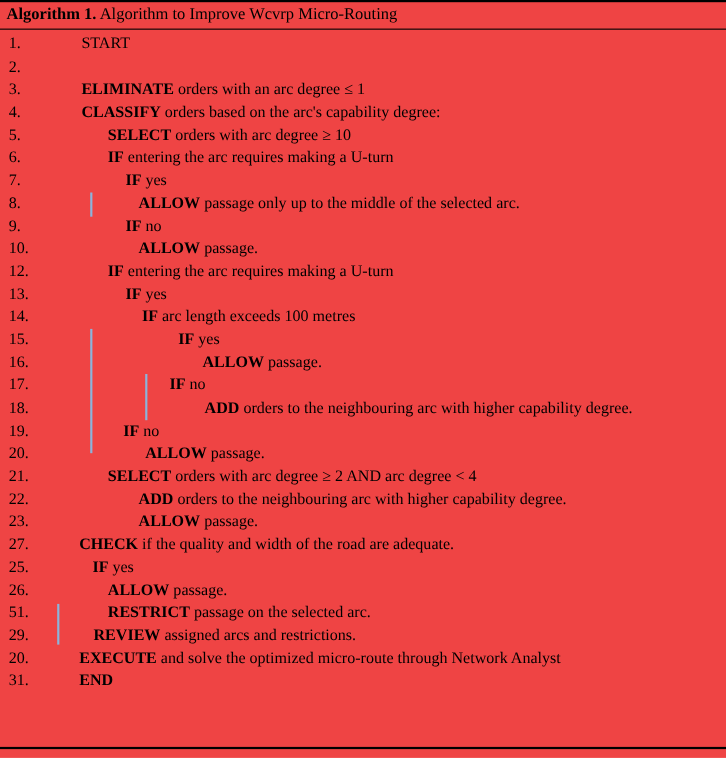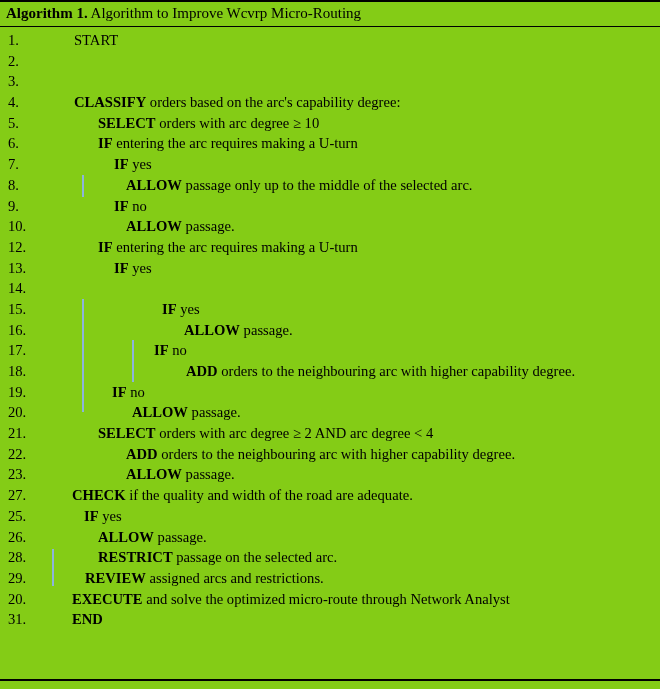--- a/index.html
+++ b/index.html
@@ -12,21 +12,21 @@
     font-family: "Liberation Serif", "DejaVu Serif", serif;
     color: #000000;
     -webkit-font-smoothing: antialiased;
   }
 
   #algorithm-box {
     position: relative;
     width: 660px;
     height: 689px;
     box-sizing: border-box;
-    background: #84cc16;
+    background: #ef4444;
     overflow: hidden;
   }
 
   
   .rule {
     position: absolute;
     left: 0;
     width: 660px;
     background: #000000;
   }
@@ -110,20 +110,21 @@
   <div id="steps">
       <div class="step-row">
         <span class="step-num">1.</span>
         <span class="step-text" style="left: 40px;"><span class="kw"></span><span class="rest">START</span></span>
       </div>
       <div class="step-row">
         <span class="step-num">2.</span>
       </div>
       <div class="step-row">
         <span class="step-num">3.</span>
+        <span class="step-text" style="left: 40px;"><span class="kw">ELIMINATE</span><span class="rest"> orders with an arc degree ≤ 1</span></span>
       </div>
       <div class="step-row">
         <span class="step-num">4.</span>
         <span class="step-text" style="left: 40px;"><span class="kw">CLASSIFY</span><span class="rest"> orders based on the arc's capability degree:</span></span>
       </div>
       <div class="step-row">
         <span class="step-num">5.</span>
         <span class="step-text" style="left: 64px;"><span class="kw">SELECT</span><span class="rest"> orders with arc degree ≥ 10</span></span>
       </div>
       <div class="step-row">
@@ -149,20 +150,21 @@
       <div class="step-row">
         <span class="step-num">12.</span>
         <span class="step-text" style="left: 64px;"><span class="kw">IF</span><span class="rest"> entering the arc requires making a U-turn</span></span>
       </div>
       <div class="step-row">
         <span class="step-num">13.</span>
         <span class="step-text" style="left: 80px;"><span class="kw">IF</span><span class="rest"> yes</span></span>
       </div>
       <div class="step-row">
         <span class="step-num">14.</span>
+        <span class="step-text" style="left: 95px;"><span class="kw">IF</span><span class="rest"> arc length exceeds 100 metres</span></span>
       </div>
       <div class="step-row">
         <span class="step-num">15.</span>
         <span class="step-text" style="left: 128px;"><span class="kw">IF</span><span class="rest"> yes</span></span>
       </div>
       <div class="step-row">
         <span class="step-num">16.</span>
         <span class="step-text" style="left: 150px;"><span class="kw">ALLOW</span><span class="rest"> passage.</span></span>
       </div>
       <div class="step-row">
@@ -199,21 +201,21 @@
       </div>
       <div class="step-row">
         <span class="step-num">25.</span>
         <span class="step-text" style="left: 50px;"><span class="kw">IF</span><span class="rest"> yes</span></span>
       </div>
       <div class="step-row">
         <span class="step-num">26.</span>
         <span class="step-text" style="left: 64px;"><span class="kw">ALLOW</span><span class="rest"> passage.</span></span>
       </div>
       <div class="step-row">
-        <span class="step-num">28.</span>
+        <span class="step-num">51.</span>
         <span class="step-text" style="left: 64px;"><span class="kw">RESTRICT</span><span class="rest"> passage on the selected arc.</span></span>
       </div>
       <div class="step-row">
         <span class="step-num">29.</span>
         <span class="step-text" style="left: 51px;"><span class="kw">REVIEW</span><span class="rest"> assigned arcs and restrictions.</span></span>
       </div>
       <div class="step-row">
         <span class="step-num">20.</span>
         <span class="step-text" style="left: 38px;"><span class="kw">EXECUTE</span><span class="rest"> and solve the optimized micro-route through Network Analyst</span></span>
       </div>

